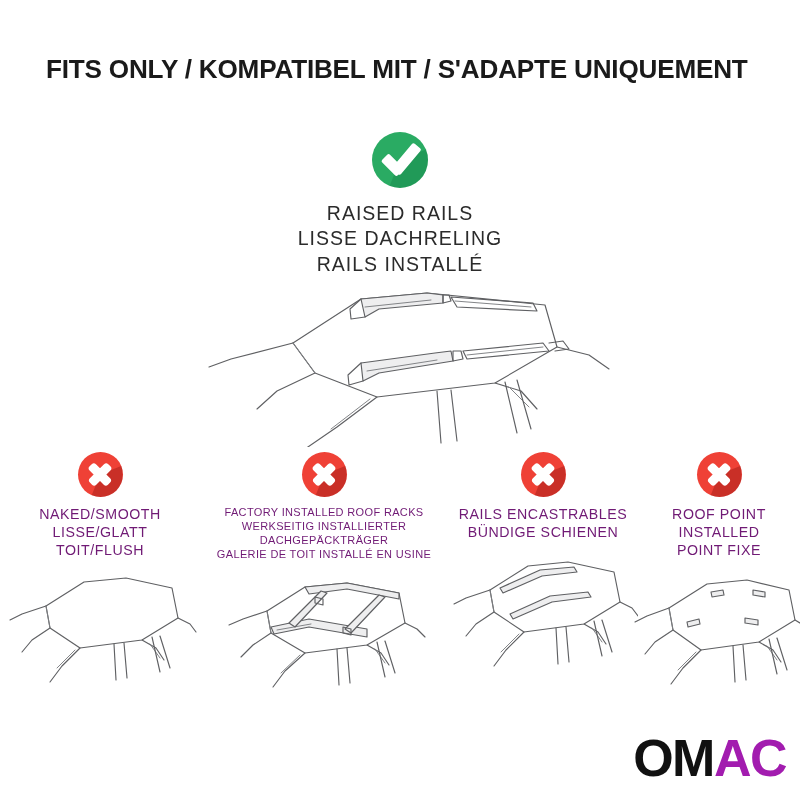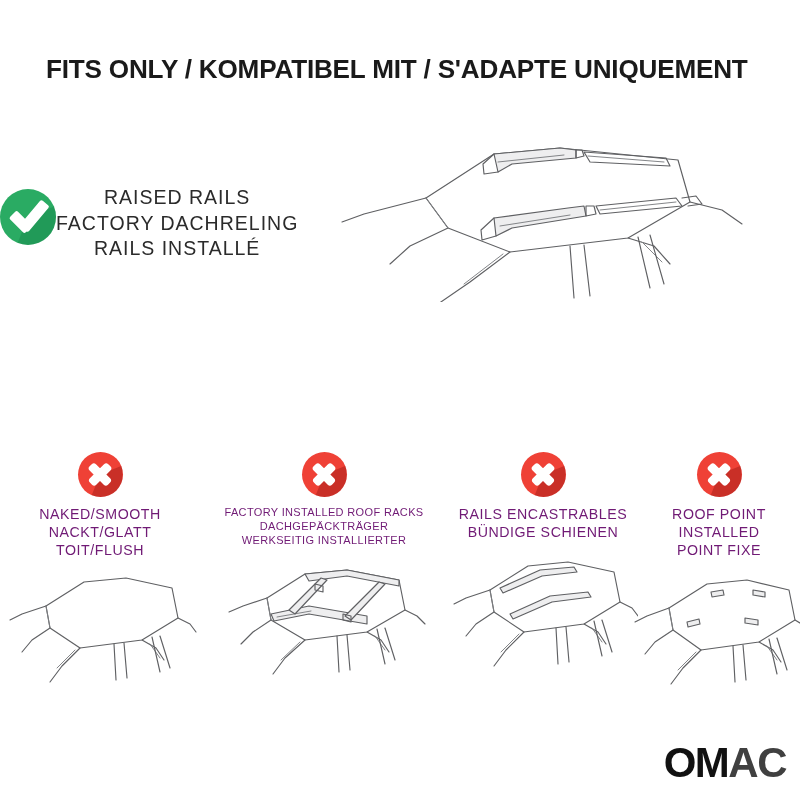--- a/index.html
+++ b/index.html
@@ -32,21 +32,21 @@
     transform-origin: left center;
   }
 
   
   .supported-block {
     position: absolute;
     left: 0;
     top: 132px;
     width: 800px;
     display: flex;
-    flex-direction: row;
+    flex-direction: column;
     align-items: center;
   }
 
   .badge {
     position: relative;
     width: 56px;
     height: 56px;
     border-radius: 50%;
     overflow: hidden;
     flex: none;
@@ -161,29 +161,29 @@
   }
   .unsupported-col.c1 .mini-illustration { width: 214px; }
   .unsupported-col.c2 .mini-illustration { width: 190px; }
   .unsupported-col.c3 .mini-illustration { width: 176px; }
 
   
   .brand-logo {
     position: absolute;
     right: 14px;
     bottom: 16px;
-    font-size: 42px;
+    font-size: 52px;
     font-weight: 700;
     letter-spacing: -1.5px;
     line-height: 1;
     display: flex;
     align-items: baseline;
   }
   .brand-logo .om { color: #111111; }
-  .brand-logo .ac { color: #404040; }
+  .brand-logo .ac { color: #a21caf; }
 
   svg { display: block; }
   .ln { fill: none; stroke: #5f6063; stroke-width: 1.15; stroke-linejoin: round; stroke-linecap: round; }
   .ln-thin { fill: none; stroke: #7c7e82; stroke-width: 0.95; stroke-linecap: round; }
   .rail-fill { fill: #eeeeef; stroke: #5f6063; stroke-width: 1.15; stroke-linejoin: round; }
 </style>
 </head>
 <body>
 
 <div class="page-title">FITS ONLY / KOMPATIBEL MIT / S'ADAPTE UNIQUEMENT</div>
@@ -191,21 +191,21 @@
 <div class="supported-block">
 
   <div class="badge green">
     <div class="shadow"></div>
     <div class="check-arm a"></div>
     <div class="check-arm b"></div>
   </div>
 
   <div class="label-stack">
     <div class="line">RAISED RAILS</div>
-    <div class="line">FACTORY DACHRELING</div>
+    <div class="line">LISSE DACHRELING</div>
     <div class="line">RAILS INSTALLÉ</div>
   </div>
 
   <svg class="hero-illustration" viewBox="0 0 470 160">
 
     <path class="ln" d="M128 56 L196 12 L262 6 L380 18 L392 60 L330 96 L212 110 L150 86 Z"></path>
 
     <path class="ln" d="M128 56 L66 72 L44 80"></path>
     <path class="ln" d="M150 86 L112 104 L92 122"></path>
     <path class="ln-thin" d="M128 56 L150 86"></path>
@@ -240,21 +240,21 @@
 <div class="unsupported-row">
 
   <div class="unsupported-col c0">
     <div class="badge red">
       <div class="shadow"></div>
       <div class="x-arm a"></div>
       <div class="x-arm b"></div>
     </div>
     <div class="label-stack">
       <div class="line">NAKED/SMOOTH</div>
-      <div class="line">NACKT/GLATT</div>
+      <div class="line">LISSE/GLATT</div>
       <div class="line">TOIT/FLUSH</div>
     </div>
     <svg class="mini-illustration" viewBox="0 0 196 128">
       <path class="ln" d="M44 40 L82 16 L124 12 L170 22 L176 52 L140 74 L78 82 L48 62 Z"></path>
       <path class="ln" d="M44 40 L20 48 L8 54"></path>
       <path class="ln" d="M48 62 L30 74 L20 86"></path>
       <path class="ln-thin" d="M44 40 L48 62"></path>
       <path class="ln" d="M78 82 L60 100 L48 116"></path>
       <path class="ln-thin" d="M73 84 L55 102"></path>
       <path class="ln" d="M176 52 L188 58 L194 66"></path>
@@ -268,22 +268,23 @@
   </div>
 
   <div class="unsupported-col c1">
     <div class="badge red">
       <div class="shadow"></div>
       <div class="x-arm a"></div>
       <div class="x-arm b"></div>
     </div>
     <div class="label-stack">
       <div class="line">FACTORY INSTALLED ROOF RACKS</div>
+      <div class="line">WERKSEITIG INSTALLIERTER</div>
       <div class="line">DACHGEPÄCKTRÄGER</div>
-      <div class="line">WERKSEITIG INSTALLIERTER</div>
+      <div class="line">GALERIE DE TOIT INSTALLÉ EN USINE</div>
     </div>
     <svg class="mini-illustration" viewBox="0 0 214 128">
       <path class="ln" d="M50 44 L88 20 L130 16 L182 26 L188 56 L150 78 L88 86 L54 66 Z"></path>
       <path class="ln" d="M50 44 L26 52 L12 58"></path>
       <path class="ln" d="M54 66 L36 78 L24 90"></path>
       <path class="ln-thin" d="M50 44 L54 66"></path>
       <path class="ln" d="M88 86 L68 104 L56 120"></path>
       <path class="ln-thin" d="M83 88 L64 106"></path>
       <path class="ln" d="M188 56 L200 62 L208 70"></path>
       <path class="ln" d="M150 78 L164 86 L172 98"></path>

